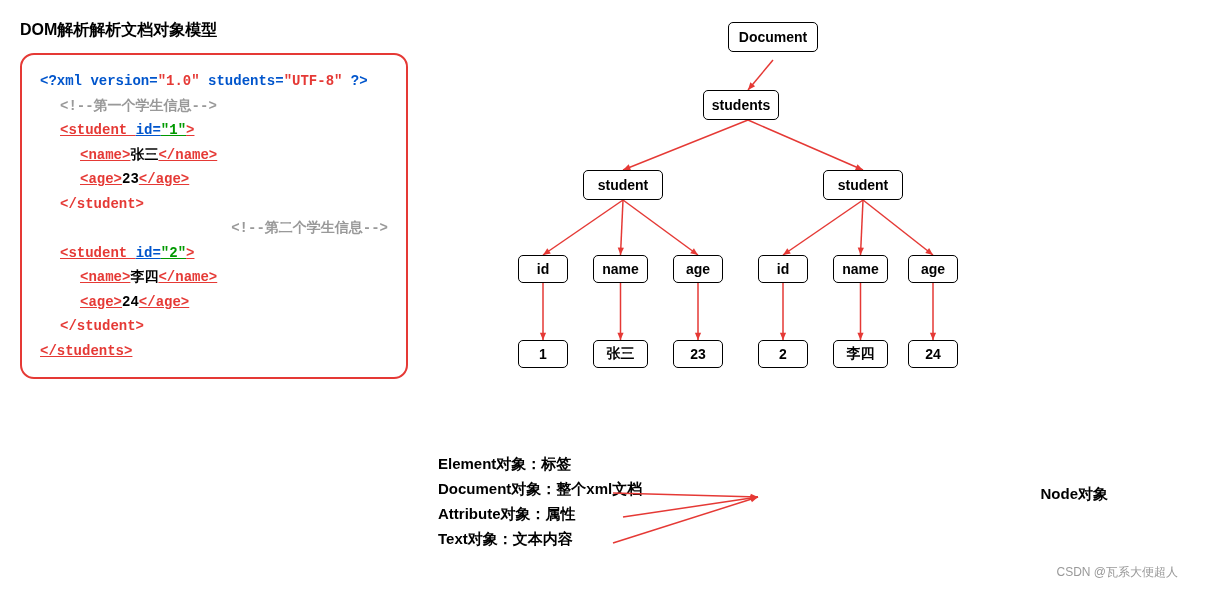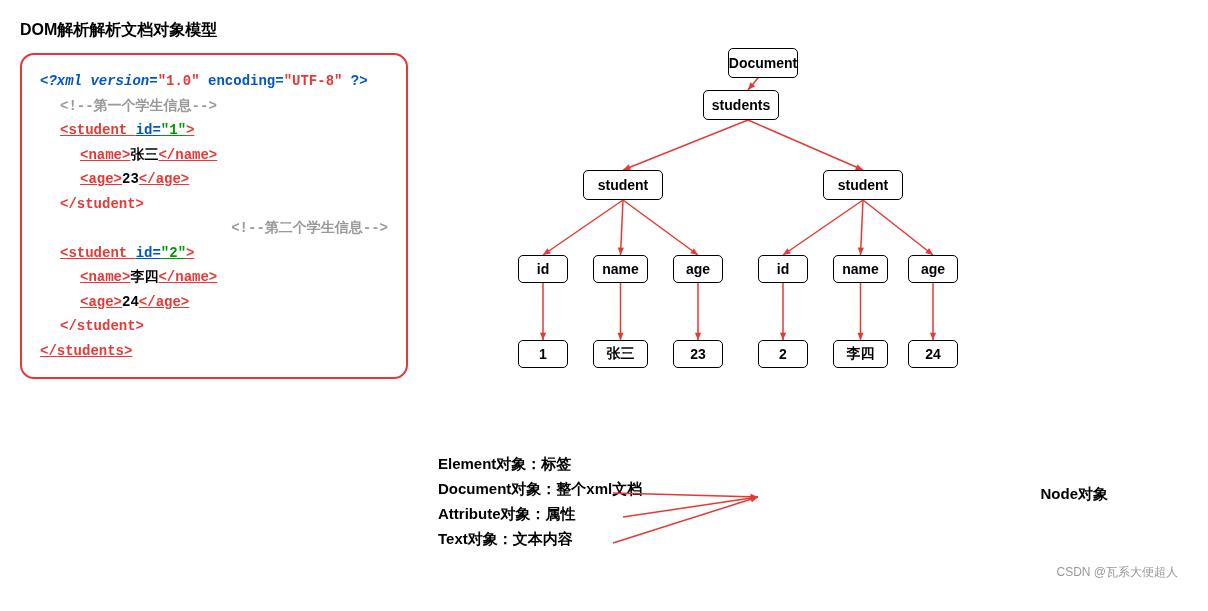--- a/index.html
+++ b/index.html
@@ -105,21 +105,21 @@
     }
   </style>
 </head>
 <body>
 
 <div class="main-container">
 
   <div class="left-panel">
     <div class="page-title">DOM解析解析文档对象模型</div>
     <div class="xml-box" id="xml-box">
-        <div style="margin-left: 0px;"><span style="color: rgb(0, 85, 204); font-style: italic;">&lt;?xml version=</span><span style="color: rgb(229, 57, 53);">"1.0"</span><span style="color: rgb(0, 85, 204);"> encoding=</span><span style="color: rgb(229, 57, 53);">"UTF-8"</span><span style="color: rgb(0, 85, 204);"> ?&gt;</span></div>
+        <div style="margin-left: 0px;"><span style="color: rgb(0, 85, 204);">&lt;?xml version=</span><span style="color: rgb(229, 57, 53);">"1.0"</span><span style="color: rgb(0, 85, 204);"> students=</span><span style="color: rgb(229, 57, 53);">"UTF-8"</span><span style="color: rgb(0, 85, 204);"> ?&gt;</span></div>
         <div style="margin-left: 20px;"><span style="color: rgb(153, 153, 153); text-align: right;">&lt;!--第一个学生信息--&gt;</span></div>
         <div style="margin-left: 20px;"><span style="color: rgb(229, 57, 53); text-decoration: underline;">&lt;student </span><span style="color: rgb(0, 85, 204); text-decoration: underline;">id=</span><span style="color: rgb(0, 153, 0); text-decoration: underline;">"1"</span><span style="color: rgb(229, 57, 53); text-decoration: underline;">&gt;</span></div>
         <div style="margin-left: 40px;"><span style="color: rgb(229, 57, 53); text-decoration: underline;">&lt;name&gt;</span><span style="color: rgb(0, 0, 0);">张三</span><span style="color: rgb(229, 57, 53); text-decoration: underline;">&lt;/name&gt;</span></div>
         <div style="margin-left: 40px;"><span style="color: rgb(229, 57, 53); text-decoration: underline;">&lt;age&gt;</span><span style="color: rgb(0, 0, 0);">23</span><span style="color: rgb(229, 57, 53); text-decoration: underline;">&lt;/age&gt;</span></div>
         <div style="margin-left: 20px;"><span style="color: rgb(229, 57, 53);">&lt;/student&gt;</span></div>
         <div style="margin-left: 20px; text-align: right;"><span style="color: rgb(153, 153, 153);">&lt;!--第二个学生信息--&gt;</span></div>
         <div style="margin-left: 20px;"><span style="color: rgb(229, 57, 53); text-decoration: underline;">&lt;student </span><span style="color: rgb(0, 85, 204); text-decoration: underline;">id=</span><span style="color: rgb(0, 153, 0); text-decoration: underline;">"2"</span><span style="color: rgb(229, 57, 53); text-decoration: underline;">&gt;</span></div>
         <div style="margin-left: 40px;"><span style="color: rgb(229, 57, 53); text-decoration: underline;">&lt;name&gt;</span><span style="color: rgb(0, 0, 0);">李四</span><span style="color: rgb(229, 57, 53); text-decoration: underline;">&lt;/name&gt;</span></div>
         <div style="margin-left: 40px;"><span style="color: rgb(229, 57, 53); text-decoration: underline;">&lt;age&gt;</span><span style="color: rgb(0, 0, 0);">24</span><span style="color: rgb(229, 57, 53); text-decoration: underline;">&lt;/age&gt;</span></div>
         <div style="margin-left: 20px;"><span style="color: rgb(229, 57, 53);">&lt;/student&gt;</span></div>
@@ -156,21 +156,21 @@
           <line x1="260" y1="263" x2="260" y2="320" stroke="#e53935" stroke-width="1.5"></line>
           <polygon points="260,320 256.8846532615308,312.6315120479769 263.1153467384692,312.6315120479769" fill="#e53935"></polygon>
           <line x1="345" y1="263" x2="345" y2="320" stroke="#e53935" stroke-width="1.5"></line>
           <polygon points="345,320 341.8846532615308,312.6315120479769 348.1153467384692,312.6315120479769" fill="#e53935"></polygon>
           <line x1="422.5" y1="263" x2="422.5" y2="320" stroke="#e53935" stroke-width="1.5"></line>
           <polygon points="422.5,320 419.3846532615308,312.6315120479769 425.6153467384692,312.6315120479769" fill="#e53935"></polygon>
           <line x1="495" y1="263" x2="495" y2="320" stroke="#e53935" stroke-width="1.5"></line>
           <polygon points="495,320 491.8846532615308,312.6315120479769 498.1153467384692,312.6315120479769" fill="#e53935"></polygon>
         </svg>
 
-    <div class="node-label" style="left: 290px; top: 28px; width: 70px; height: 30px;">Document</div>
+    <div class="node-label" style="left: 290px; top: 2px; width: 90px; height: 30px;">Document</div>
         <div class="node-label" style="left: 265px; top: 70px; width: 76px; height: 30px;">students</div>
         <div class="node-label" style="left: 145px; top: 150px; width: 80px; height: 30px;">student</div>
         <div class="node-label" style="left: 385px; top: 150px; width: 80px; height: 30px;">student</div>
         <div class="node-label" style="left: 80px; top: 235px; width: 50px; height: 28px;">id</div>
         <div class="node-label" style="left: 155px; top: 235px; width: 55px; height: 28px;">name</div>
         <div class="node-label" style="left: 235px; top: 235px; width: 50px; height: 28px;">age</div>
         <div class="node-label" style="left: 320px; top: 235px; width: 50px; height: 28px;">id</div>
         <div class="node-label" style="left: 395px; top: 235px; width: 55px; height: 28px;">name</div>
         <div class="node-label" style="left: 470px; top: 235px; width: 50px; height: 28px;">age</div>
         <div class="node-label" style="left: 80px; top: 320px; width: 50px; height: 28px;">1</div>

